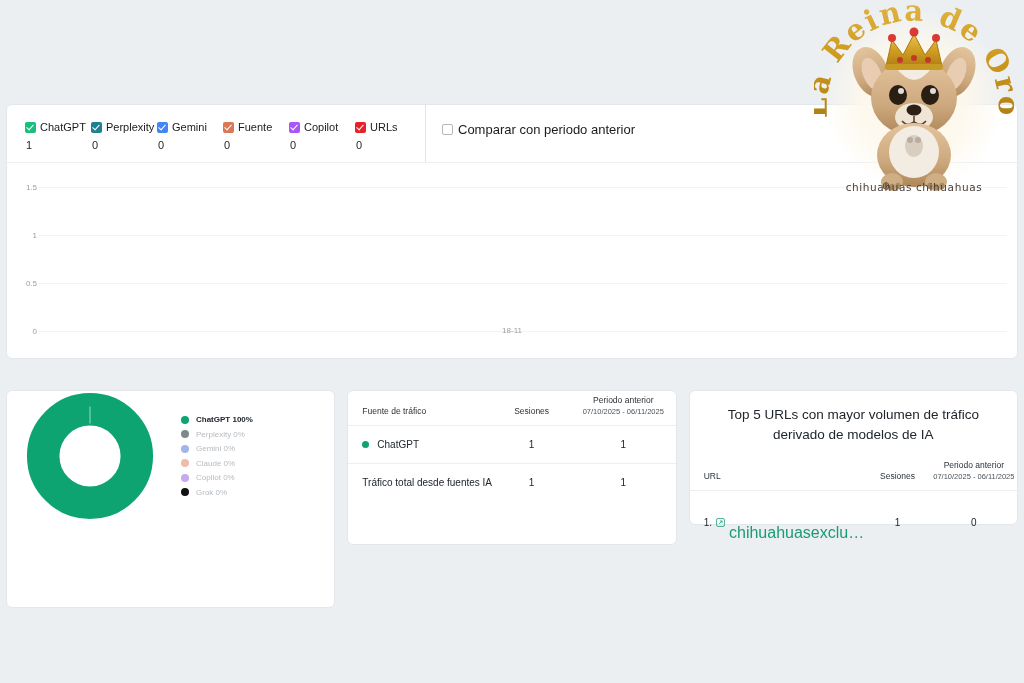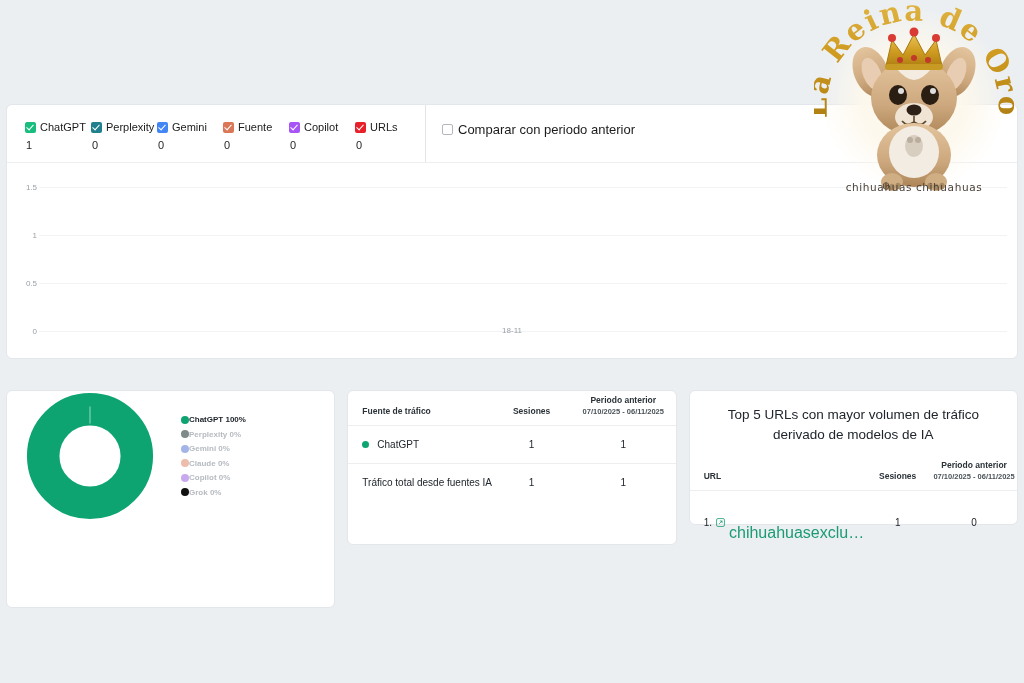--- a/index.html
+++ b/index.html
@@ -191,37 +191,38 @@
   .donut-svg { width: 130px; height: 130px; flex: 0 0 auto; }
   .donut-legend {
     margin-left: 26px;
     display: flex;
     flex-direction: column;
     gap: 5.5px;
   }
   .dl-item {
     display: flex;
     align-items: center;
+    gap: 7px;
     font-size: 8px;
     white-space: nowrap;
   }
   .dl-dot {
     width: 8px;
     height: 8px;
     border-radius: 50%;
     flex: 0 0 auto;
   }
   .dl-item.active .dl-label { color: #20262c; font-weight: bold; }
-  .dl-label { color: #b6bbc0; font-weight: bold; }
+  .dl-label { color: #b6bbc0; }
 
   
   .tbl { width: 100%; border-collapse: collapse; }
   .tbl th {
     font-size: 8.5px;
-    font-weight: bold;
+    font-weight: normal;
     color: #2b3238;
     padding: 4px 0 9px 0;
     vertical-align: bottom;
     border-bottom: 1px solid #eceef0;
   }
   .th-prev-top { display: block; font-size: 8.5px; color: #2b3238; }
   .th-prev-sub { display: block; font-size: 7.5px; color: #4b5358; margin-top: 2px; }
   .tbl td {
     font-size: 10px;
     color: #20262c;

